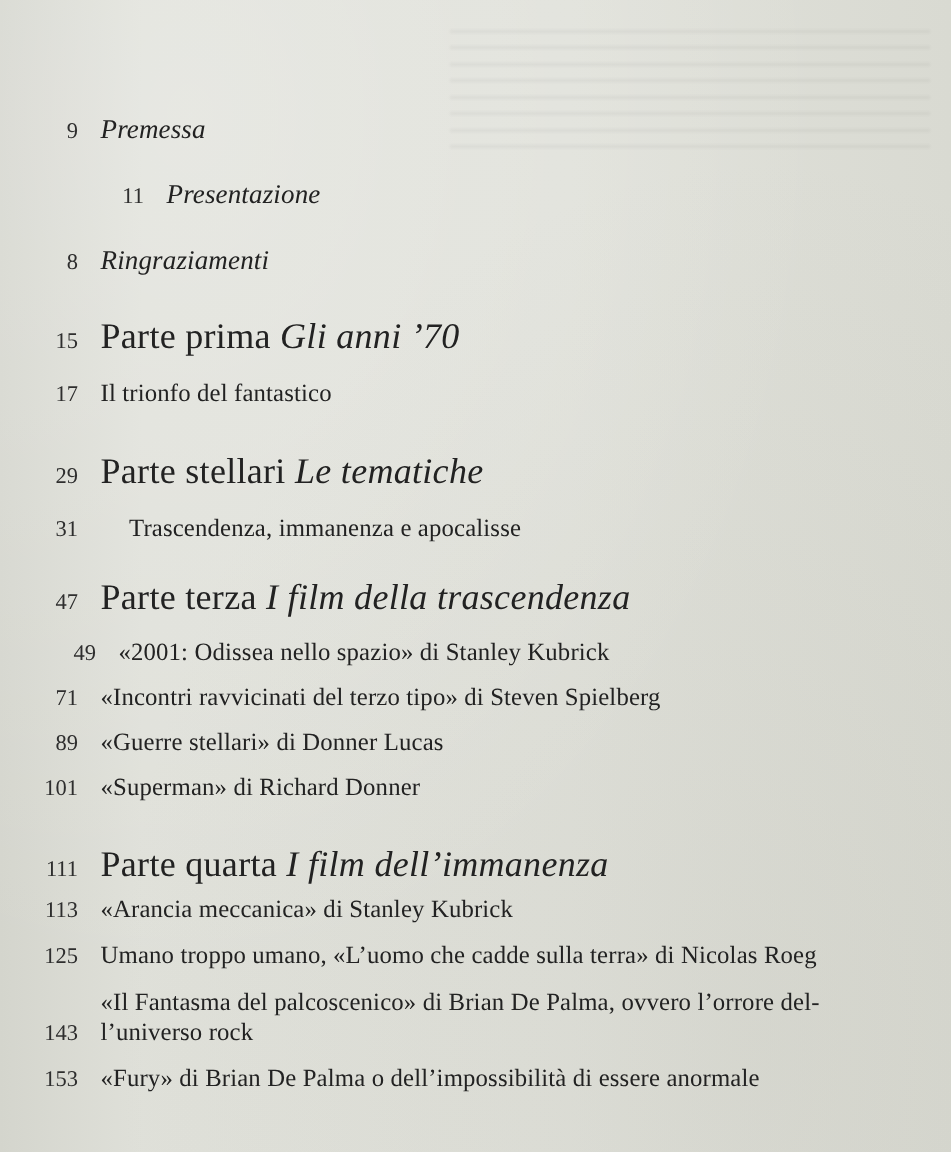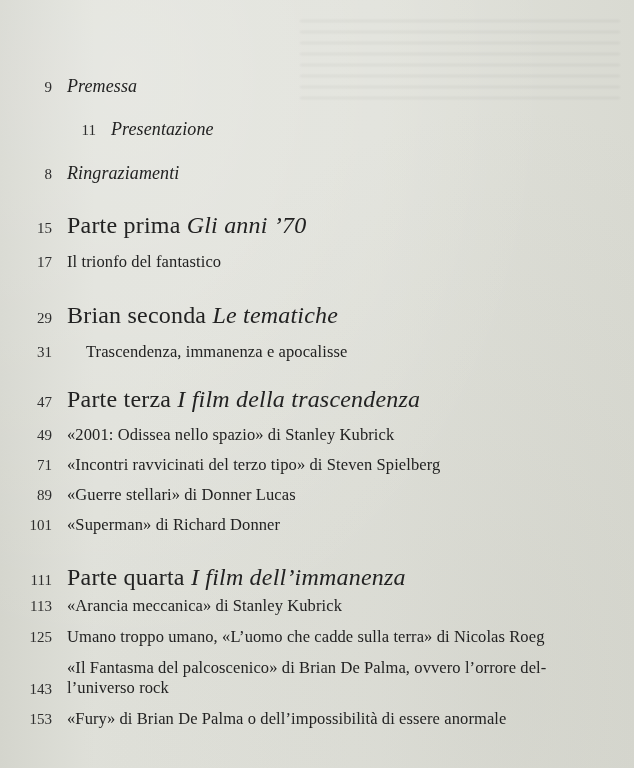--- a/index.html
+++ b/index.html
@@ -105,37 +105,37 @@
     </span>
   </div>
   <div class="toc-entry" style="top:252px;">
     <span class="toc-num">17</span>
     <span class="toc-text">Il trionfo del fantastico</span>
   </div>
 
   <div class="toc-entry part-entry" style="top:302px;">
     <span class="toc-num">29</span>
     <span class="toc-text part">
-      <span>Brian seconda</span>
+      <span>Parte stellari</span>
       <span class="part-title">Le tematiche</span>
     </span>
   </div>
   <div class="toc-entry" style="top:342px;gap:19px;">
     <span class="toc-num">31</span>
     <span class="toc-text">Trascendenza, immanenza e apocalisse</span>
   </div>
 
   <div class="toc-entry part-entry" style="top:386px;">
     <span class="toc-num">47</span>
     <span class="toc-text part">
       <span>Parte terza</span>
       <span class="part-title">I film della trascendenza</span>
     </span>
   </div>
-  <div class="toc-entry" style="top:425px;">
+  <div class="toc-entry" style="top:425px;padding-left:12px;">
     <span class="toc-num">49</span>
     <span class="toc-text">«2001: Odissea nello spazio» di Stanley Kubrick</span>
   </div>
   <div class="toc-entry" style="top:455px;">
     <span class="toc-num">71</span>
     <span class="toc-text">«Incontri ravvicinati del terzo tipo» di Steven Spielberg</span>
   </div>
   <div class="toc-entry" style="top:485px;">
     <span class="toc-num">89</span>
     <span class="toc-text">«Guerre stellari» di Donner Lucas</span>

